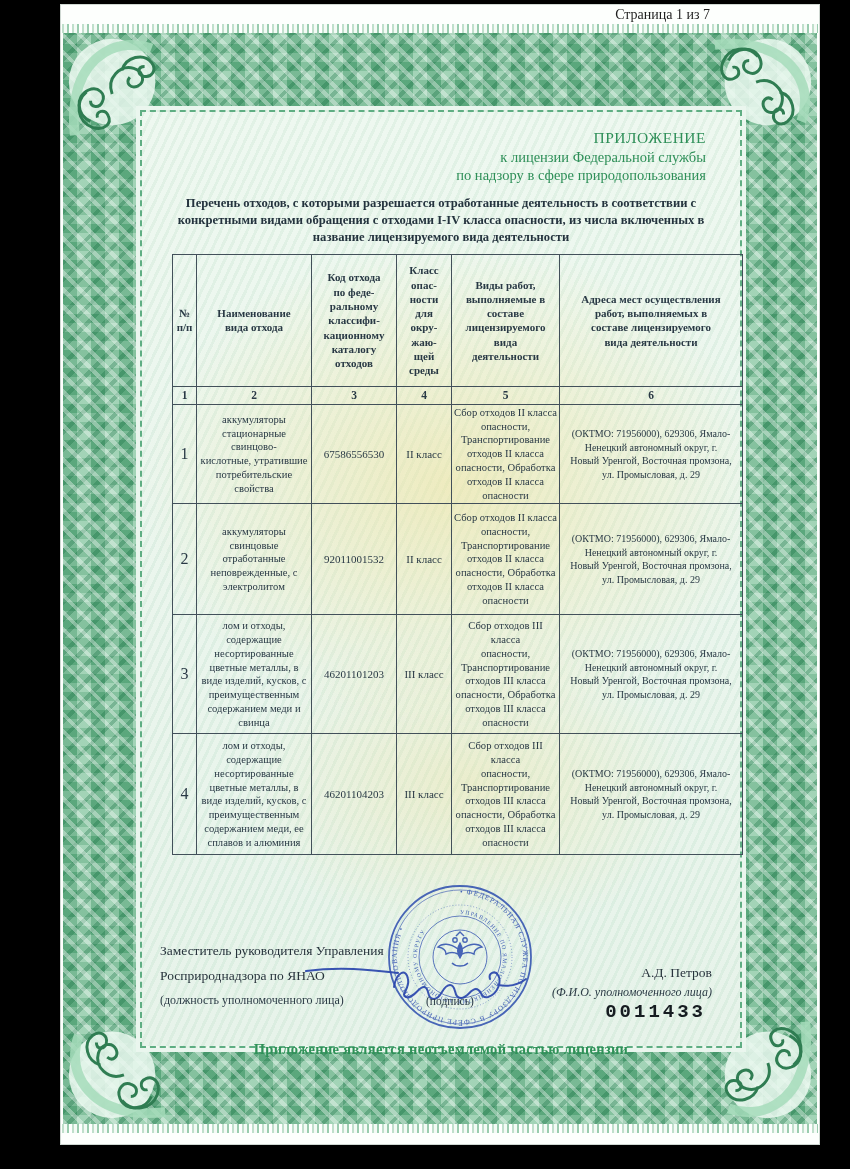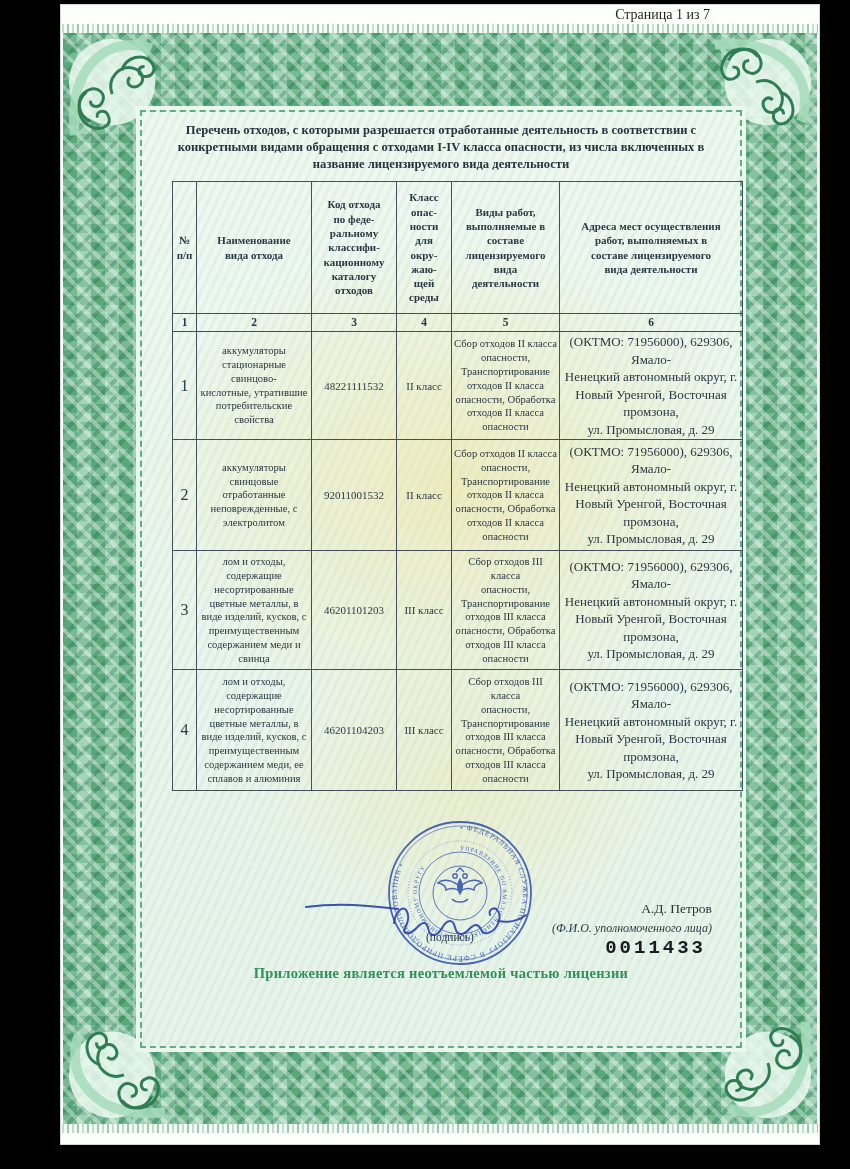--- a/index.html
+++ b/index.html
@@ -66,41 +66,41 @@
     color:#293945;
   }
   table.waste td,table.waste th{
     border:1px solid #42505a;padding:1px 2px;text-align:center;vertical-align:middle;
     white-space:pre-line;font-weight:normal;
   }
   table.waste th{font-size:11px;font-weight:bold;line-height:1.3;}
   tr.nums td{font-weight:bold;font-size:11.5px;height:15px;line-height:1;}
   td.name,td.works{font-size:10.6px;line-height:1.3;}
   td.code,td.cls{font-size:11px;}
-  td.addr{font-size:13px;line-height:1.35;}
+  td.addr{font-size:10px;line-height:1.35;}
   tr.hrow{height:132px;}
   tr.r1{height:97px;} tr.r2{height:111px;} tr.r3{height:119px;} tr.r4{height:121px;}
   
   .sig{position:relative;margin:84px 0 0 0;height:86px;}
   .sig .pos{position:absolute;left:18px;top:0;font-size:13.5px;color:#27333c;line-height:1.8;}
   .sig .cap{font-size:12px;color:#2c3b46;}
   .sig .pos .cap{display:block;margin-top:2px;}
   .sig .fio{position:absolute;right:28px;top:26px;text-align:right;font-size:13.5px;color:#27333c;}
   .sig .fio .cap{display:block;margin-top:4px;font-style:italic;}
   .serial{
     position:absolute;right:34px;top:62px;
     font-family:"Liberation Mono","DejaVu Sans Mono",monospace;
     font-weight:bold;font-size:19px;letter-spacing:3px;color:#161c21;
   }
   .sign-cap{position:absolute;left:284px;top:56px;font-size:11.5px;color:#2c3b46;}
   .stamp{position:absolute;left:240px;top:-60px;opacity:.88;}
   .sign-svg{position:absolute;left:160px;top:8px;}
   
   .footnote{
-    margin-top:4px;text-align:center;font-size:14.5px;font-weight:bold;color:#2f9158;
+    margin-top:16px;text-align:center;font-size:14.5px;font-weight:bold;color:#2f9158;
     letter-spacing:.3px;
   }
 </style>
 </head>
 <body>
 
 <div class="stage">
   <div class="page-label">Страница 1 из 7</div>
 
   <div class="page">
@@ -145,20 +145,25 @@
           <path d="M30,92 c-14,-6 -16,-26 -2,-32 c10,-4 18,4 14,12 c-3,7 -12,6 -12,-1"></path>
           <path d="M52,64 c-6,-16 8,-30 22,-26 c10,3 12,14 4,18 c-7,3 -13,-3 -8,-9"></path>
           <path d="M26,62 c-12,10 -10,30 6,36 c12,4 20,-4 16,-12 c-3,-7 -13,-5 -11,2"></path>
           <path d="M62,40 c4,-14 22,-18 30,-8 c6,8 0,16 -8,14 c-7,-2 -6,-10 1,-10"></path>
         </g>
       </svg>
     </div>
 
     <div class="inner">
 
+      <div class="hdr">
+        <div class="t1">ПРИЛОЖЕНИЕ</div>
+        <div class="t2">к лицензии Федеральной службы</div>
+        <div class="t3">по надзору в сфере природопользования</div>
+      </div>
 
       <div class="intro">Перечень отходов, с которыми разрешается отработанные деятельность в соответствии с конкретными видами обращения с отходами I-IV класса опасности, из числа включенных в название лицензируемого вида деятельности</div>
 
       <table class="waste">
         <colgroup>
           <col style="width:24px">
             <col style="width:115px">
             <col style="width:85px">
           <col style="width:55px">
             <col style="width:108px">
@@ -204,21 +209,21 @@
           <td>5</td>
           <td>6</td>
         </tr>
         <tr class="r1">
           <td>1</td>
           <td class="name">аккумуляторы
 стационарные свинцово-
 кислотные, утратившие
 потребительские
 свойства</td>
-          <td class="code">48221111532</td>
+          <td class="code">67586556530</td>
           <td class="cls">II класс</td>
           <td class="works">Сбор отходов II класса
 опасности,
 Транспортирование
 отходов  II класса
 опасности, Обработка
 отходов II класса
 опасности</td>
           <td class="addr">(ОКТМО: 71956000), 629306, Ямало-
 Ненецкий автономный округ, г.
@@ -291,20 +296,25 @@
 опасности</td>
           <td class="addr">(ОКТМО: 71956000), 629306, Ямало-
 Ненецкий автономный округ, г.
 Новый Уренгой, Восточная промзона,
 ул. Промысловая, д. 29</td>
         </tr>
       </tbody>
         </table>
 
       <div class="sig">
+        <div class="pos">
+          <span>Заместитель руководителя Управления</span><br>
+          <span>Росприроднадзора по ЯНАО</span>
+          <span class="cap">(должность уполномоченного лица)</span>
+        </div>
 
         <svg class="stamp" width="156" height="156" viewBox="0 0 156 156">
           <defs>
             <path id="ringO" d="M78,15 a63,63 0 1,1 -0.1,0"></path>
             <path id="ringI" d="M78,35 a43,43 0 1,1 -0.1,0"></path>
           </defs>
           <g stroke="#3252b0" fill="none">
             <circle cx="78" cy="78" r="71" stroke-width="1.8"></circle>
             <circle cx="78" cy="78" r="67" stroke-width=".7"></circle>
             <circle cx="78" cy="78" r="52" stroke-width=".6" stroke-dasharray="1 2"></circle>

